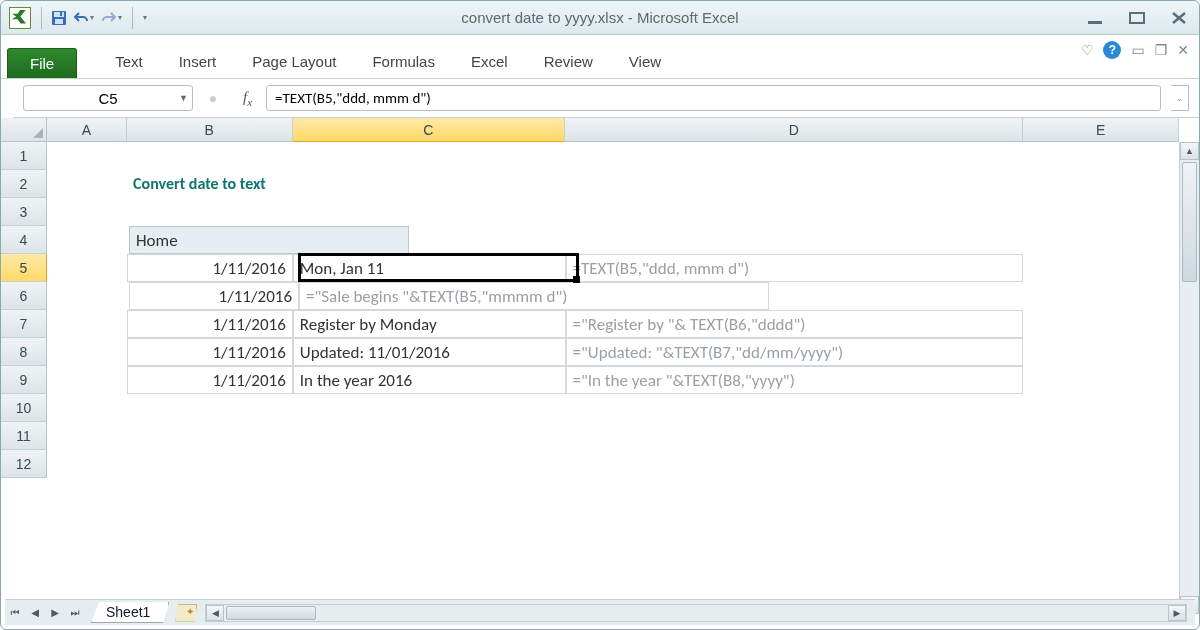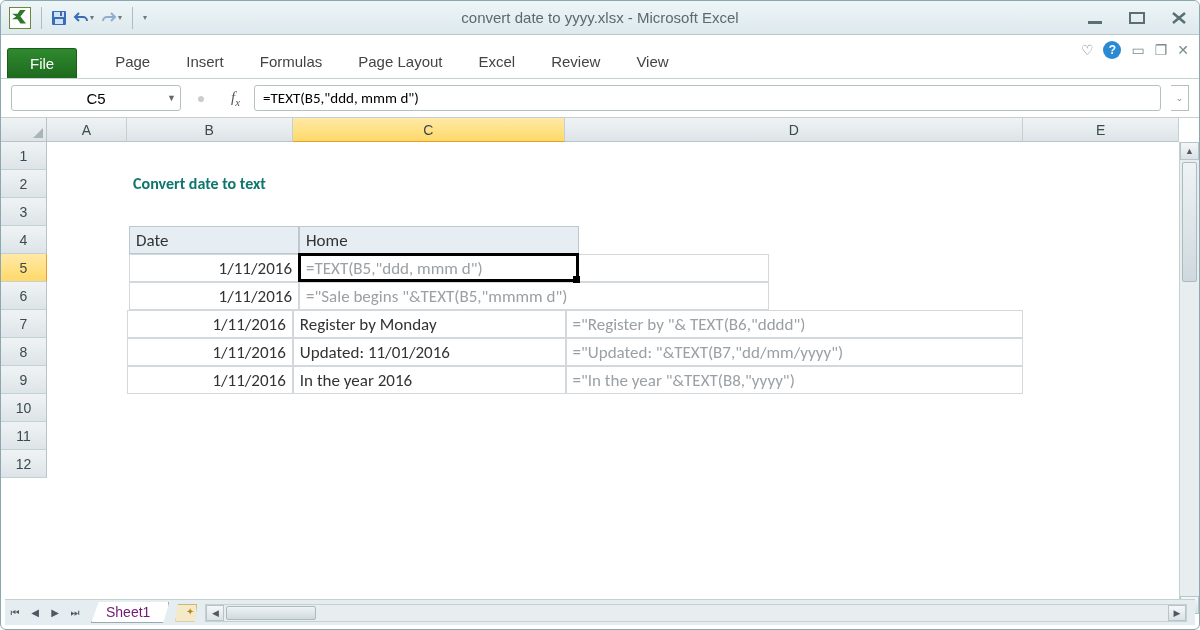--- a/index.html
+++ b/index.html
@@ -18,21 +18,21 @@
 
 
 .ribbon { height: 44px; background: #fff; display: flex; align-items: flex-end; padding-left: 6px; border-bottom: 1px solid #c5d0d3; position: relative; }
 .file-tab { background: linear-gradient(#2f8a2f, #1e6a1e); color: #fff; padding: 6px 22px; font-size: 15px; border-radius: 3px 3px 0 0; margin-right: 20px; cursor: pointer; border:1px solid #1a5a1a; border-bottom:none;}
 .tab { padding: 6px 18px 8px; color: #444; font-size: 15px; cursor: pointer; }
 .ribbon-right { position: absolute; right: 10px; top: 6px; display: flex; gap: 10px; align-items: center; }
 .help-icon { width: 18px; height: 18px; border-radius: 50%; background: #2a8ad4; color: #fff; font-size: 12px; font-weight: bold; display: flex; align-items: center; justify-content: center; }
 .rb-icon { color: #7a8a8e; font-size: 14px; }
 
 
-.fbar-wrap { padding: 6px 10px; border-bottom: 1px solid #c5d0d3; display: flex; align-items: center; gap: 10px; }
+.fbar-wrap { padding: 6px 10px; border-bottom: 1px solid #c5d0d3; display: flex; align-items: center; gap: 10px; margin-left: 12px; }
 .namebox { width: 170px; height: 26px; border: 1px solid #b5c0c4; border-radius: 3px; background: #fff; display:flex; align-items:center; justify-content:center; position: relative; }
 .namebox-text { font-size: 15px; }
 .namebox-dd { position: absolute; right: 4px; font-size: 9px; color: #666; }
 .fx-icon { font-style: italic; font-family: "Times New Roman", serif; font-size: 15px; color: #555; padding: 0 4px; }
 .fbar { flex: 1; height: 26px; border: 1px solid #b5c0c4; border-radius: 3px; padding: 0 8px; display: flex; align-items: center; font-size: 15px; font-family: Calibri, sans-serif; }
 .fbar-cancel-ok { display:flex; gap:2px; margin-right:6px;}
 .fbar-ex { color:#999; }
 
 
 .grid-wrap { position: relative; height: 496px; overflow: hidden; }
@@ -60,21 +60,21 @@
 .sel-handle { position: absolute; width: 7px; height: 7px; background: #000; right: -4px; bottom: -4px; }
 
 
 .vscroll { position: absolute; right: 0; top: 24px; bottom: 0; width: 20px; background: #e8eef0; border-left: 1px solid #c5d0d3; }
 .vs-btn { height: 18px; background: linear-gradient(#f4f7f8,#dae2e5); border:1px solid #b8c4c8; display:flex;align-items:center;justify-content:center;font-size:9px;color:#556;}
 .vs-thumb { position:absolute; top:20px; left:2px; right:2px; height:120px; background: linear-gradient(#eef3f5,#cfd9dd); border:1px solid #aeb9bd; border-radius:2px;}
 
 
 .sheettabs { position: absolute; bottom: 4px; left: 4px; right: 4px; height: 26px; display: flex; align-items: center; background: #e5edf0; border-top:1px solid #c5d0d3;}
 .nav-btn { width: 20px; height: 20px; display:flex;align-items:center;justify-content:center; font-size:10px; color:#556; cursor:pointer;}
-.sheet-tab { background: #fff; border: 1px solid #9aaab0; border-top:none; padding: 2px 18px 2px 14px; margin-left: 6px; font-size: 14px; color: #701a75; clip-path: polygon(10% 0, 100% 0, 92% 100%, 0 100%); }
+.sheet-tab { background: #fff; border: 1px solid #9aaab0; border-top:none; padding: 2px 18px 2px 14px; margin-left: 6px; font-size: 14px; color: #0f172a; clip-path: polygon(10% 0, 100% 0, 92% 100%, 0 100%); }
 .newsheet { margin-left:6px; width:22px;height:18px; background:#f4e9c8; border:1px solid #c8b878; clip-path: polygon(12% 0, 100% 0, 88% 100%, 0 100%); position:relative;}
 .newsheet::after{content:"✦"; font-size:10px; color:#b88828; position:absolute; right:2px; top:1px;}
 .hsb { flex:1; margin:0 8px; height:18px; background:#e8eef0; border:1px solid #c5d0d3; position:relative; display:flex;}
 .hs-btn{width:18px;background:linear-gradient(#f4f7f8,#dae2e5);border:1px solid #b8c4c8;display:flex;align-items:center;justify-content:center;font-size:9px;color:#556;}
 .hs-track{flex:1;position:relative;}
 .hs-thumb{position:absolute;left:2px;top:1px;bottom:1px;width:90px;background:linear-gradient(#eef3f5,#cfd9dd);border:1px solid #aeb9bd;border-radius:2px;}
 
 svg { display: block; }
 </style>
 </head>
@@ -122,24 +122,24 @@
     <div class="win-btn">
         <svg width="16" height="14">
           <path d="M2 2 L14 12 M14 2 L2 12" stroke="#5a6f74" stroke-width="2.5"></path>
         </svg>
       </div>
   </div>
 </div>
 
 <div class="ribbon">
   <div class="file-tab">File</div>
-  <div class="tab">Page</div>
+  <div class="tab">Text</div>
   <div class="tab">Insert</div>
+  <div class="tab">Page Layout</div>
   <div class="tab">Formulas</div>
-  <div class="tab">Page Layout</div>
   <div class="tab">Excel</div>
   <div class="tab">Review</div>
   <div class="tab">View</div>
   <div class="ribbon-right">
     <span class="rb-icon">♡</span>
     <div class="help-icon">?</div>
     <span class="rb-icon">▭</span>
     <span class="rb-icon">❐</span>
     <span class="rb-icon">✕</span>
   </div>
@@ -205,28 +205,28 @@
     <div class="row">
         <div class="cell noborder wA"></div>
         <div class="cell noborder wB"></div>
         <div class="cell noborder wC"></div>
         <div class="cell noborder wD"></div>
         <div class="cell noborder wE"></div>
       </div>
 
     <div class="row">
         <div class="cell noborder wA"></div>
-        <div class="cell hdr wB">Date</div>
         <div class="cell hdr wC">Home</div>
         <div class="cell noborder wE"></div>
       </div>
 
     <div class="row">
         <div class="cell noborder wA"></div>
         <div class="cell tbl-cell right wB">1/11/2016</div>
+        <div class="cell tbl-cell wC">Mon, Jan 11</div>
         <div class="cell tbl-cell gray wD">=TEXT(B5,"ddd, mmm d")</div>
         <div class="cell noborder wE"></div>
       </div>
 
     <div class="row">
         <div class="cell noborder wA"></div>
         <div class="cell tbl-cell right wB">1/11/2016</div>
         <div class="cell tbl-cell gray wD">="Sale begins "&amp;TEXT(B5,"mmmm d")</div>
         <div class="cell noborder wE"></div>
       </div>

